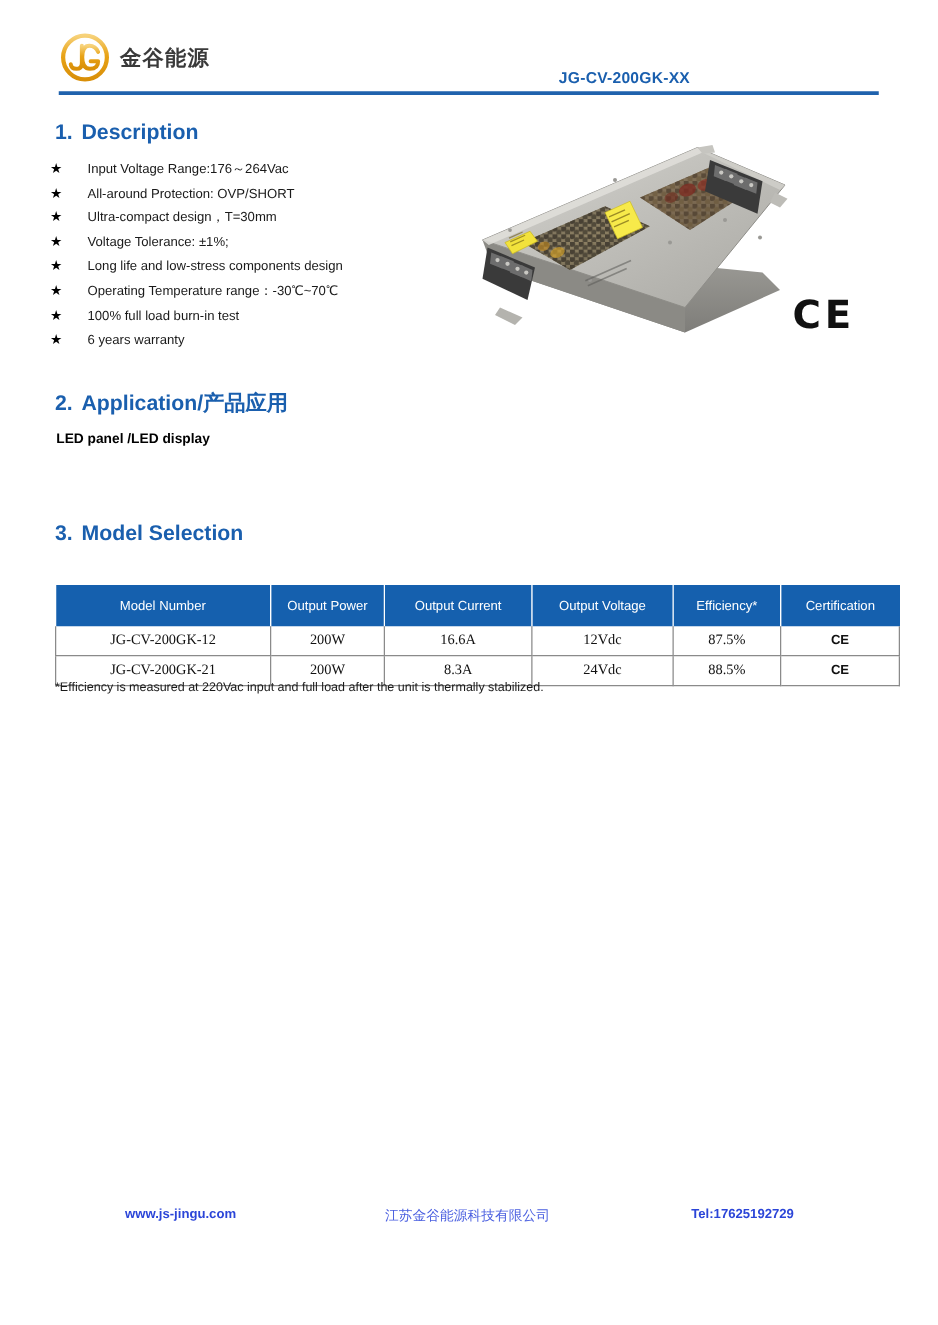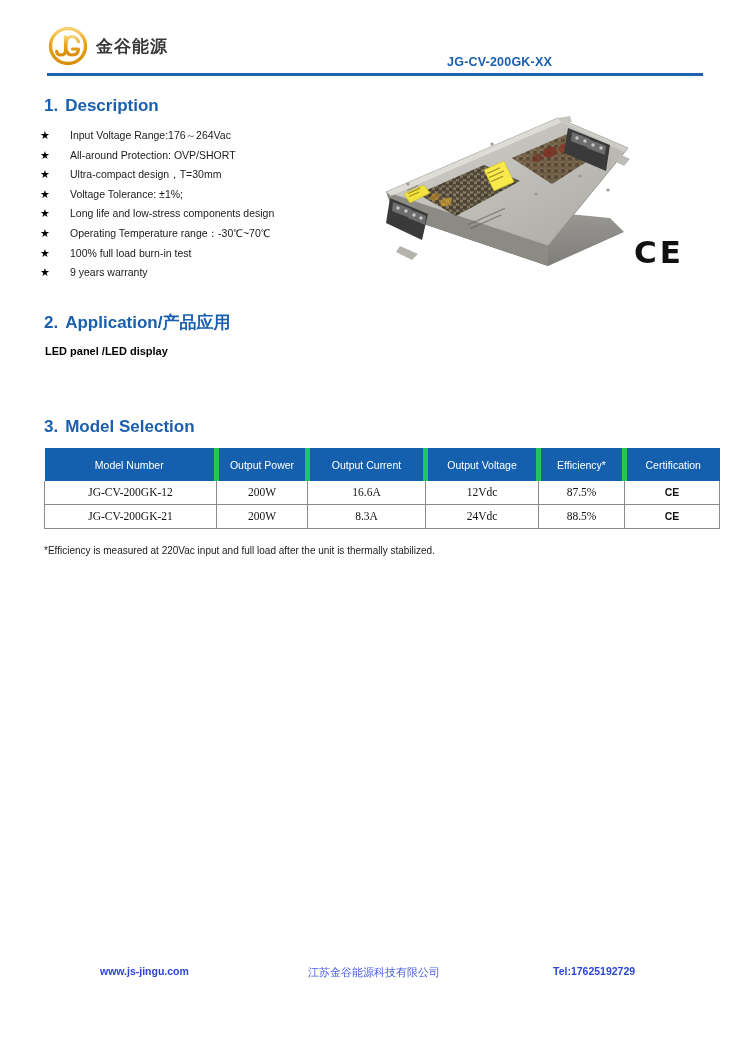--- a/index.html
+++ b/index.html
@@ -139,29 +139,30 @@
   .tbl-wrap {
     position: absolute;
     left: 44px;
     top: 448px;
     width: 645px;
   }
   table.models {
     border-collapse: collapse;
     width: 645px;
     table-layout: fixed;
+    margin-top: 20px;
   }
   table.models th {
     background: #1560ae;
     color: #ffffff;
     font-size: 10.5px;
     font-weight: normal;
     height: 31px;
     border-right: 1px solid #ffffff;
-    border-left: 5px solid #22c55e;
+    border-left: 1px solid #22c55e;
     font-family: "Liberation Sans", sans-serif;
     text-align: center;
     vertical-align: middle;
   }
   table.models th:first-child { border-left: none; }
   table.models th:last-child { border-right: none; }
   table.models td {
     height: 20.8px;
     text-align: center;
     vertical-align: middle;
@@ -258,21 +259,21 @@
   <div class="bullet-row">
     <span class="bullet-star">★</span>
     <span class="bullet-text">Operating Temperature range：-30℃~70℃</span>
   </div>
   <div class="bullet-row">
     <span class="bullet-star">★</span>
     <span class="bullet-text">100% full load burn-in test</span>
   </div>
   <div class="bullet-row">
     <span class="bullet-star">★</span>
-    <span class="bullet-text">9 years warranty</span>
+    <span class="bullet-text">6 years warranty</span>
   </div>
 </div>
 
 <div class="product-area">
   <svg class="psu-photo" viewBox="0 0 270 180">
     <defs>
       <linearGradient id="caseTop" x1="0" y1="0" x2="1" y2="1">
         <stop offset="0%" stop-color="#d7d6d2"></stop>
         <stop offset="40%" stop-color="#c3c2bd"></stop>
         <stop offset="100%" stop-color="#a9a8a3"></stop>

